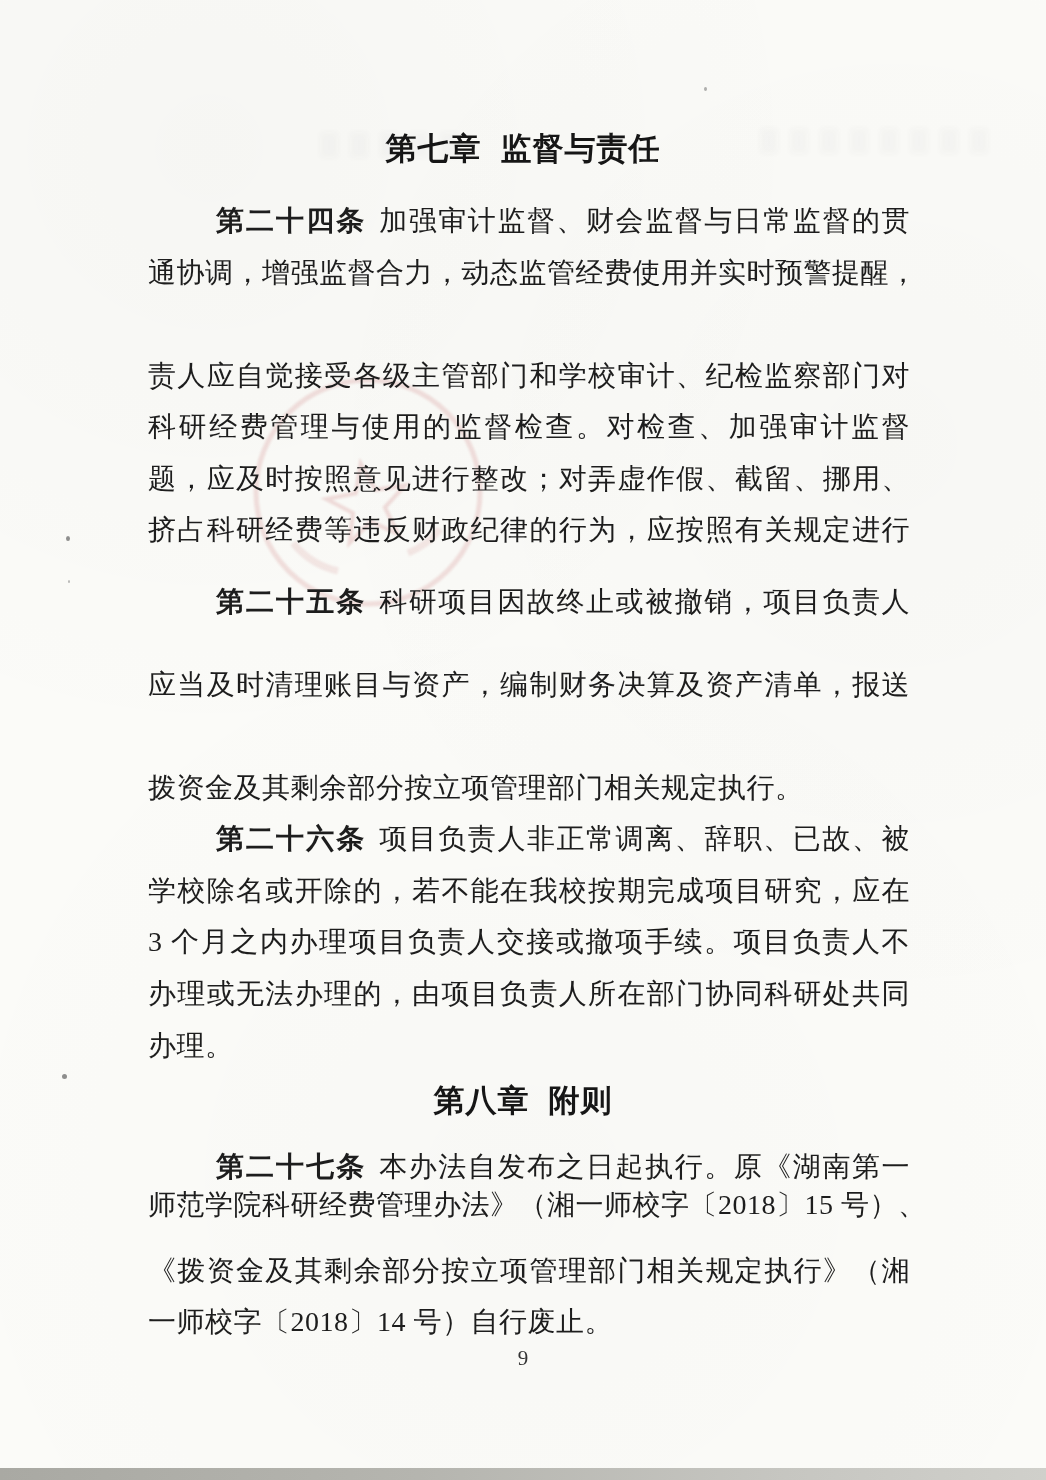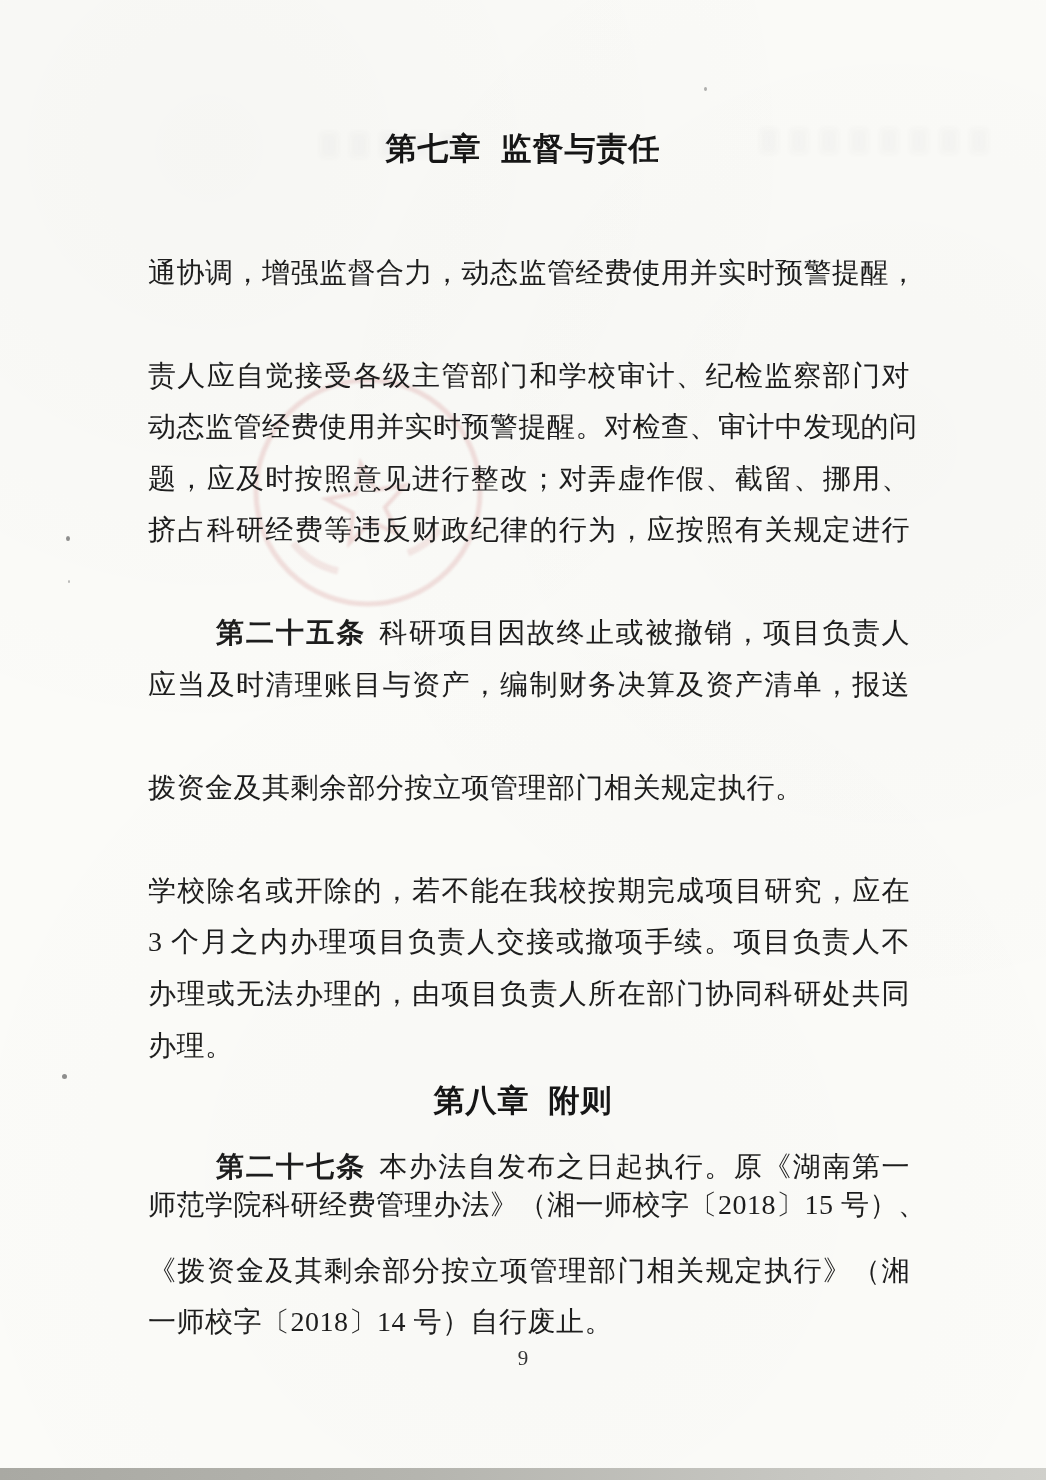--- a/index.html
+++ b/index.html
@@ -94,30 +94,32 @@
         <path d="M0,-42 L10,-13.7 L39.9,-13 L16.2,5.3 L24.7,34 L0,17 L-24.7,34 L-16.2,5.3 L-39.9,-13 L-10,-13.7 Z" stroke-width="4" opacity="0.6"></path>
       </g>
       <path d="M55,175 q18,22 45,28" stroke-width="7" opacity="0.4"></path>
       <path d="M170,185 q20,-8 32,-24" stroke-width="7" opacity="0.4"></path>
       <path d="M300,40 q-10,-18 -28,-28" stroke-width="5" opacity="0.35"></path>
     </g>
   </svg>
 
   <div class="chapter-title title-ch7">第七章  监督与责任</div>
 
+  <div class="line indent" style="top:200px"><span class="prefix">第二十四条</span><span>加强审计监督、财会监督与日常监督的贯</span></div>
   <div class="line" style="top:252px"><span>通协调，增强监督合力，动态监管经费使用并实时预警提醒，</span></div>
   <div class="line" style="top:355px"><span>责人应自觉接受各级主管部门和学校审计、纪检监察部门对</span></div>
-  <div class="line" style="top:406px"><span>动态监管经费使用并实时预警提醒。对检查、审计中发现的问</span></div>
+  <div class="line" style="top:406px"><span>科研经费管理与使用的监督检查。对检查、加强审计监督</span></div>
   <div class="line" style="top:458px"><span>题，应及时按照意见进行整改；对弄虚作假、截留、挪用、</span></div>
   <div class="line" style="top:509px"><span>挤占科研经费等违反财政纪律的行为，应按照有关规定进行</span></div>
 
-  <div class="line indent" style="top:612px"><span class="prefix">第二十五条</span><span>科研项目因故终止或被撤销，项目负责人</span></div>
+  <div class="line indent" style="top:581px"><span class="prefix">第二十五条</span><span>科研项目因故终止或被撤销，项目负责人</span></div>
   <div class="line" style="top:664px"><span>应当及时清理账目与资产，编制财务决算及资产清单，报送</span></div>
   <div class="line last" style="top:767px"><span>拨资金及其剩余部分按立项管理部门相关规定执行。</span></div>
 
+  <div class="line indent" style="top:818px"><span class="prefix">第二十六条</span><span>项目负责人非正常调离、辞职、已故、被</span></div>
   <div class="line" style="top:870px"><span>学校除名或开除的，若不能在我校按期完成项目研究，应在</span></div>
   <div class="line" style="top:921px"><span>3 个月之内办理项目负责人交接或撤项手续。项目负责人不</span></div>
   <div class="line" style="top:973px"><span>办理或无法办理的，由项目负责人所在部门协同科研处共同</span></div>
   <div class="line last" style="top:1025px"><span>办理。</span></div>
 
   <div class="chapter-title title-ch8">第八章  附则</div>
 
   <div class="line indent" style="top:1146px"><span class="prefix">第二十七条</span><span>本办法自发布之日起执行。原《湖南第一</span></div>
   <div class="line" style="top:1184px"><span>师范学院科研经费管理办法》（湘一师校字〔2018〕15 号）、</span></div>
   <div class="line" style="top:1250px"><span>《拨资金及其剩余部分按立项管理部门相关规定执行》（湘</span></div>

